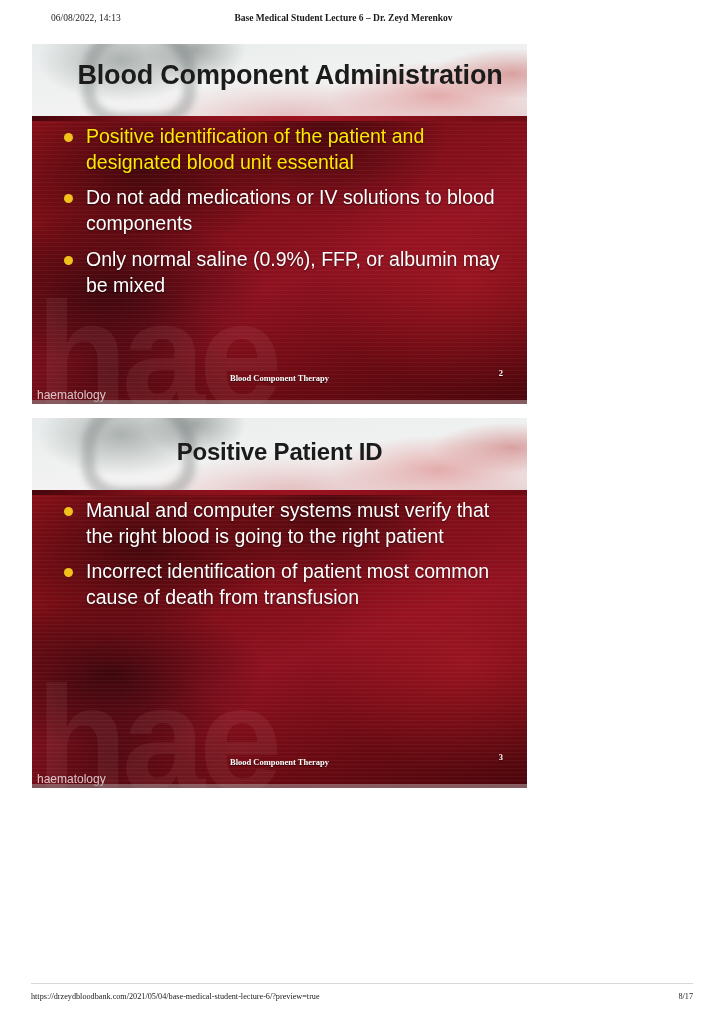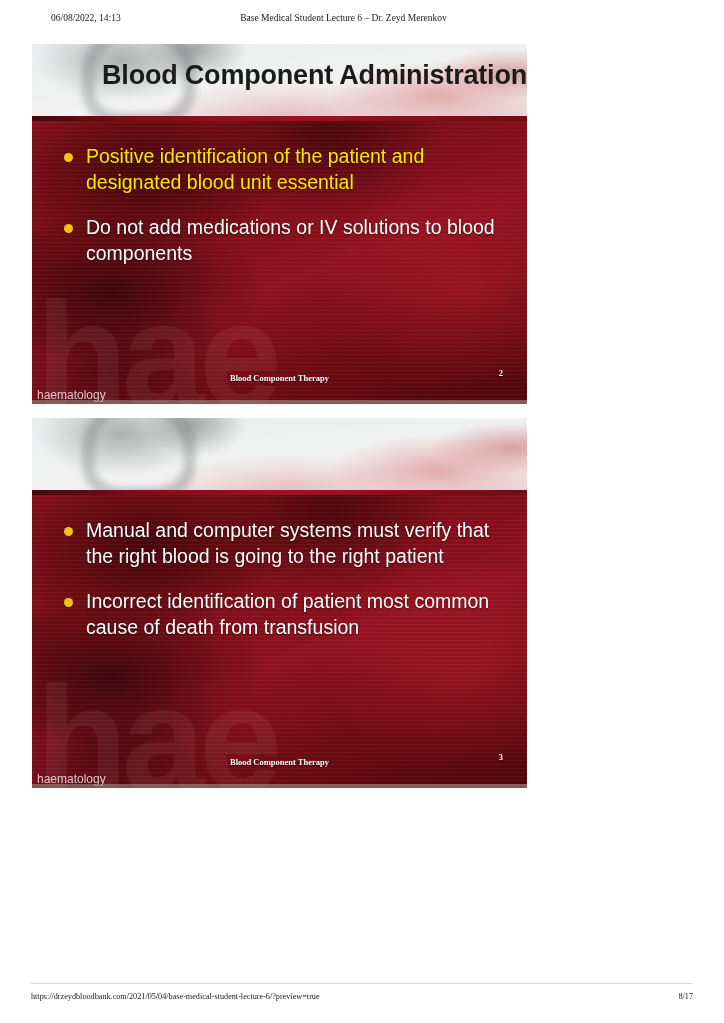--- a/index.html
+++ b/index.html
@@ -32,20 +32,21 @@
     top: 0;
     white-space: nowrap;
   }
   .page-header .hdr-title {
     position: absolute;
     left: 0;
     top: 0;
     width: 647px;
     text-align: center;
     white-space: nowrap;
+    font-weight: bold;
   }
 
   
   .page-footer {
     position: absolute;
     bottom: 18px;
     left: 0;
     width: 724px;
     height: 16px;
     font-size: 8.2px;
@@ -114,21 +115,21 @@
     position: absolute;
     left: 0;
     width: 100%;
     top: 16px;
     font-size: 27px;
     font-weight: bold;
     color: #1b1b1b;
     letter-spacing: -0.2px;
     z-index: 3;
   }
-  #slide-1 .slide-title { text-align: right; padding-left: 21px; box-sizing: border-box; }
+  #slide-1 .slide-title { text-align: center; padding-left: 21px; box-sizing: border-box; }
   #slide-2 .slide-title { text-align: center; top: 20px; font-size: 24px; }
 
   
   .title-rule {
     position: absolute;
     left: 0;
     top: 72px;
     width: 100%;
     height: 5px;
     background: linear-gradient(90deg,#45060c 0%, #7e1018 22%, #9c1320 55%, #6e0b13 100%);
@@ -193,21 +194,20 @@
     z-index: 3;
   }
   .bullet {
     position: relative;
     padding-left: 28px;
     margin-bottom: 10px;
     font-size: 19.5px;
     line-height: 1.32;
     color: #ffffff;
     text-shadow: 0 1px 2px rgba(0,0,0,0.55);
-    margin-top: 20px;
   }
   .bullet.accent { color: #ffe800; }
   .bullet .dot {
     position: absolute;
     left: 6px;
     top: 9px;
     width: 9px;
     height: 9px;
     border-radius: 50%;
     background: #f2c21c;
@@ -278,34 +278,39 @@
     <div class="body-scanlines"></div>
 
     <div class="bullets">
       <div class="bullet accent">
         <span class="dot"></span>
         <span>Positive identification of the patient and designated blood unit essential</span>
       </div>
       <div class="bullet">
         <span class="dot"></span>
         <span>Do not add medications or IV solutions to blood components</span>
+      </div>
+      <div class="bullet">
+        <span class="dot"></span>
+        <span>Only normal saline (0.9%), FFP, or albumin may be mixed</span>
       </div>
     </div>
 
     <div class="slide-foot">
       <span class="foot-title">Blood Component Therapy</span>
       <span class="foot-num">2</span>
       <span class="brand">haematology</span>
       <span class="foot-strip"></span>
     </div>
   </div>
 </div>
 
 <div class="slide" id="slide-2">
   <div class="slide-title-band"></div>
+  <div class="slide-title">Positive Patient ID</div>
   <div class="title-rule"></div>
 
   <div class="slide-body">
     <div class="body-dark-blob"></div>
     <div class="body-watermark">hae</div>
     <div class="body-scanlines"></div>
 
     <div class="bullets">
       <div class="bullet">
         <span class="dot"></span>

